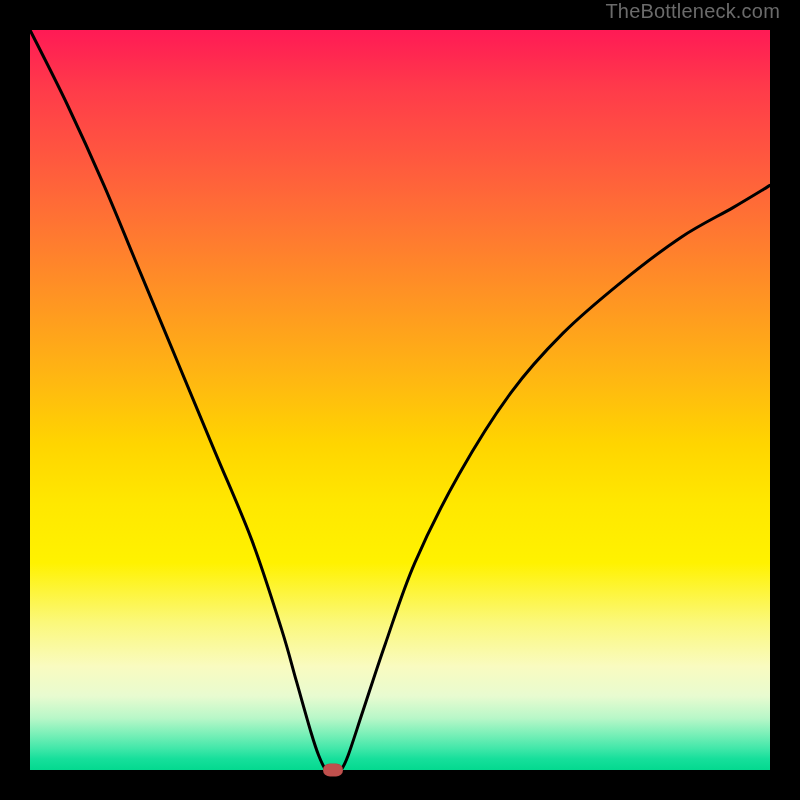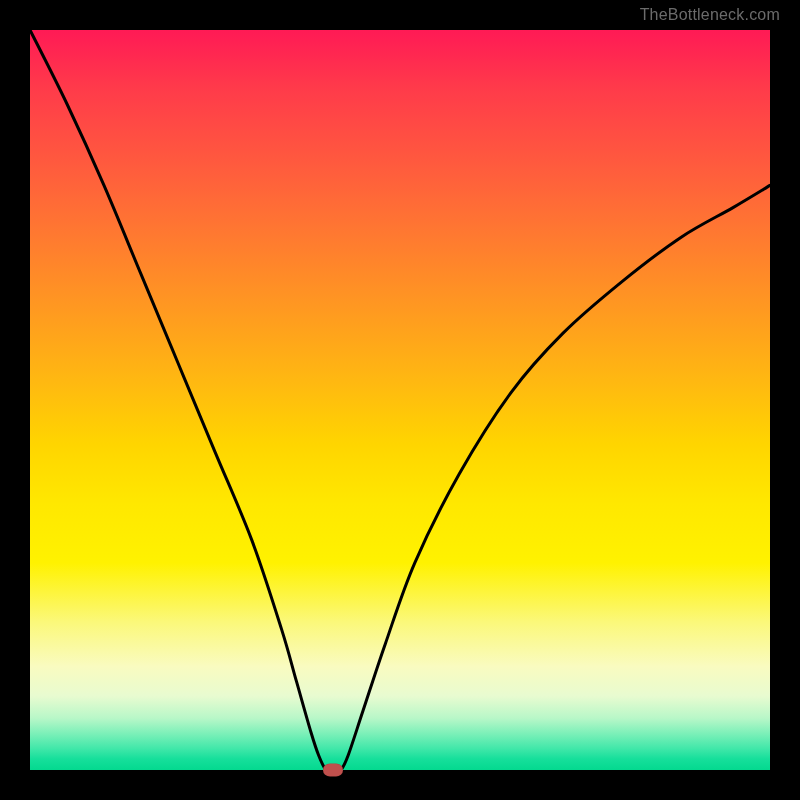--- a/index.html
+++ b/index.html
@@ -55,24 +55,24 @@
     position: absolute;
     width: 20px;
     height: 13px;
     background: #c0504d;
     border-radius: 7px / 6px;
     transform: translate(-50%, -50%);
     box-shadow: 0 0 0 0.5px rgba(0,0,0,0.15) inset;
   }
   .attribution {
     position: absolute;
-    top: 6px;
+    top: 0;
     right: 20px;
     color: #6b6b6b;
-    font-size: 16px;
+    font-size: 20px;
     letter-spacing: 0.2px;
     font-weight: 500;
     margin-left: 44px;
   }
 </style>
 </head>
 <body>
 
 <div class="frame">
 

